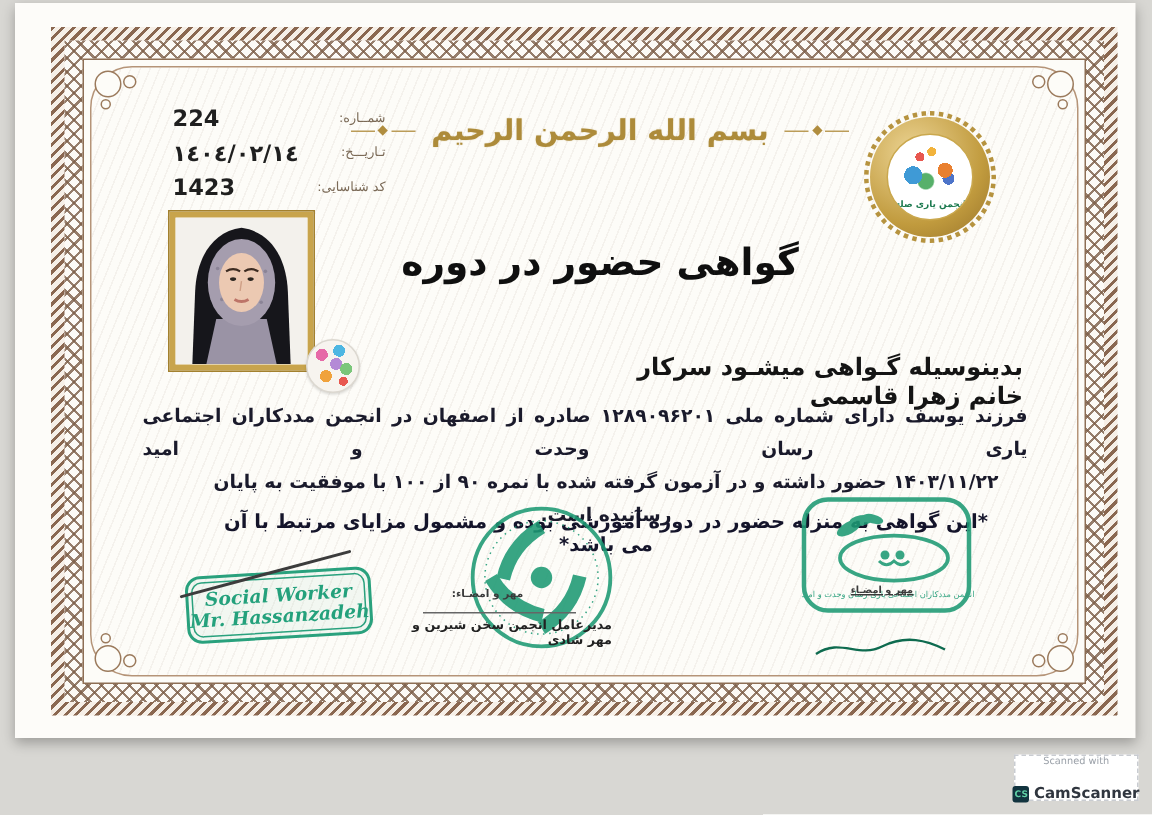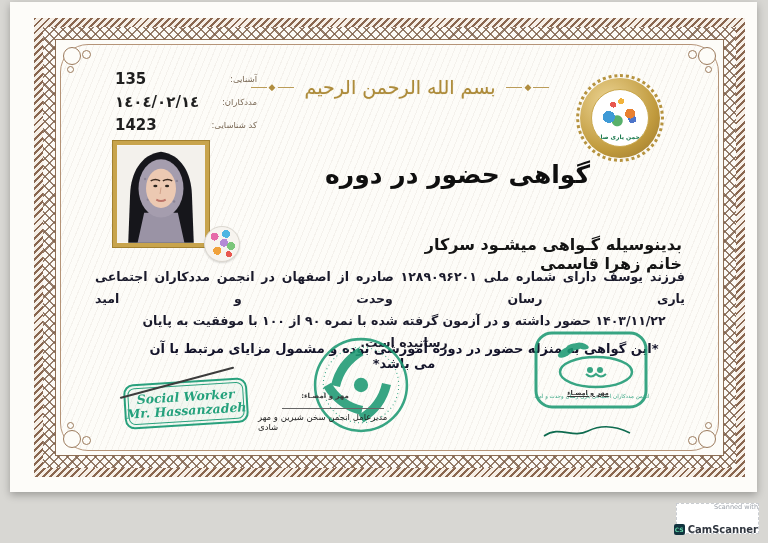--- a/index.html
+++ b/index.html
@@ -39,21 +39,21 @@
   .meta { position:absolute; left:105px; top:68px; width:142px; direction:rtl; }
   .meta-row { display:flex; justify-content:space-between; align-items:center; margin-bottom:5px; }
   .m-label { font-size:8.5px; color:#7b6a57; letter-spacing:1px; }
   .m-value { font-size:15px; font-weight:bold; color:#1f1f1f; direction:ltr; }
 
   
   .bismillah-row { position:absolute; left:252px; top:74px; width:276px; display:flex;
                    align-items:center; justify-content:center; gap:9px; }
   .orn { display:flex; align-items:center; color:#b08d3f; font-size:9px; }
   .orn::before,.orn::after { content:""; width:16px; height:1px; background:#bb9c58; margin:0 2px; }
-  .bismillah { font-size:19px; font-weight:normal; color:#ad8b3a; direction:rtl; white-space:nowrap;
+  .bismillah { font-size:19px; font-weight:bold; color:#ad8b3a; direction:rtl; white-space:nowrap;
                text-shadow:0 0 1px rgba(173,139,58,.4); }
 
   
   .seal { position:absolute; left:570px; top:76px; width:80px; height:80px; }
   .seal-outer { position:absolute; inset:0; border-radius:50%;
     background:radial-gradient(circle at 35% 30%, #ecd494, #c19b3e 62%, #97732a); }
   .seal-outer::before { content:""; position:absolute; inset:-4px; border:3px dotted #b6933f; border-radius:50%; }
   .seal-inner { position:absolute; inset:11px; border-radius:50%; background:#fff; border:1px solid #caa84e; overflow:hidden; }
   .seal-art { position:absolute; inset:0;
     background:
@@ -76,40 +76,40 @@
     background:
       radial-gradient(circle at 28% 28%, #e66aa8 0 4px, transparent 4px),
       radial-gradient(circle at 62% 20%, #4db6e2 0 4px, transparent 4px),
       radial-gradient(circle at 76% 56%, #7bc67a 0 4px, transparent 4px),
       radial-gradient(circle at 36% 70%, #f0a23c 0 4px, transparent 4px),
       radial-gradient(circle at 56% 46%, #b48ad6 0 4px, transparent 4px),
       radial-gradient(circle at 70% 80%, #e8574f 0 3px, transparent 3px),
       #f7f4ef; }
 
   
-  .title { position:absolute; left:200px; top:158px; width:380px; 
+  .title { position:absolute; left:200px; top:158px; width:380px; text-align:center;
            font-size:25px; font-weight:800; color:#0f0f0f; direction:rtl; letter-spacing:1px; }
   .recipient { position:absolute; left:380px; top:233px; width:292px; text-align:right;
                direction:rtl; font-size:16px; font-weight:bold; color:#141414; }
 
   .body-par { position:absolute; left:85px; top:264px; width:590px; direction:rtl;
               font-size:12.5px; font-weight:bold; color:#1a1a2b; line-height:22px; }
   .jline { text-align:justify; text-align-last:justify; }
   .cline { text-align:center;margin-left:28px; }
 
   .note { position:absolute; left:128px; top:339px; width:532px; text-align:center;
           direction:rtl; font-size:13px; font-weight:bold; color:#14142a; }
 
   
   .stamp-mid { position:absolute; left:300px; top:332px; width:102px; height:102px; opacity:.88; }
   .mid-label { position:absolute; left:283px; top:390px; width:64px; text-align:center;
                font-size:7px; font-weight:bold; color:#3a3a3a; direction:rtl; }
   .mid-line { position:absolute; left:272px; top:406px; width:102px; border-top:1px solid #666; }
-  .mid-caption { position:absolute; left:248px; top:410px; width:150px; text-align:left;
-                 font-size:8.5px; font-weight:normal; color:#222; direction:rtl; }
+  .mid-caption { position:absolute; left:248px; top:410px; width:150px; text-align:right;
+                 font-size:8.5px; font-weight:bold; color:#222; direction:rtl; }
 
   .stamp-right { position:absolute; left:522px; top:328px; width:118px; height:80px; opacity:.88; }
   .right-label { position:absolute; left:548px; top:387px; width:60px; text-align:center;
                  font-size:6.5px; font-weight:bold; color:#3a3a3a; direction:rtl;text-decoration:underline; }
   .right-caption { position:absolute; left:468px; top:409px; width:214px; text-align:center;
                    font-size:8px; font-weight:bold; color:#222; direction:rtl; }
   .right-sig { position:absolute; left:532px; top:421px; width:90px; height:18px; }
 
   .stamp-left { position:absolute; left:114px; top:379px; width:124px; height:45px;
     transform:rotate(-3.5deg); border:2px solid #189a73; border-radius:10px;
@@ -117,21 +117,21 @@
     align-items:center; justify-content:center; }
   .stamp-left::after { content:""; position:absolute; inset:2px; border:1px solid #189a73; border-radius:7px; }
   .stamp-left span { font-family:"DejaVu Serif", serif; font-style:italic; font-weight:bold;
     font-size:12.5px; color:#129a72; line-height:14px; white-space:nowrap; }
   .sig-line { position:absolute; left:110px; top:395px; width:118px; height:2px;
     background:#3c3c3c; transform:rotate(-15deg); transform-origin:left center; border-radius:1px; }
 
   
   .cam-badge { position:absolute; left:676px; top:503px; width:83px; height:31px; z-index:3;
     background:#fff; border:1px dashed #c9ccd1; display:flex; flex-direction:column;
-    align-items:flex-end; justify-content:center; gap:1px; }
+    align-items:center; justify-content:center; gap:1px; }
   .cam-top { font-size:6.5px; color:#9aa0a8; }
   .cam-row { display:flex; align-items:center; gap:3px;margin-top:12px; }
   .cam-logo { width:11px; height:11px; background:#12343f; color:#5fd0a5; font-size:6px;
     font-weight:bold; display:flex; align-items:center; justify-content:center; border-radius:2px; }
   .cam-brand { font-size:10px; font-weight:bold; color:#30363f; }
 </style>
 </head>
 <body>
 
 <div class="page">
@@ -165,25 +165,25 @@
             </div>
           </div>
         </div>
       </div>
     </div>
 
     <div class="content">
 
       <div class="meta">
         <div class="meta-row">
-          <span class="m-label">آشنایی:</span>
-          <span class="m-value">135</span>
+          <span class="m-label">شمــاره:</span>
+          <span class="m-value">224</span>
         </div>
         <div class="meta-row">
-          <span class="m-label">مددکاران:</span>
+          <span class="m-label">تـاريـــخ:</span>
           <span class="m-value">١٤٠٤/٠٢/١٤</span>
         </div>
         <div class="meta-row">
           <span class="m-label">کد شناسایی:</span>
           <span class="m-value">1423</span>
         </div>
       </div>
 
       <div class="bismillah-row">
         <span class="orn">◆</span>

